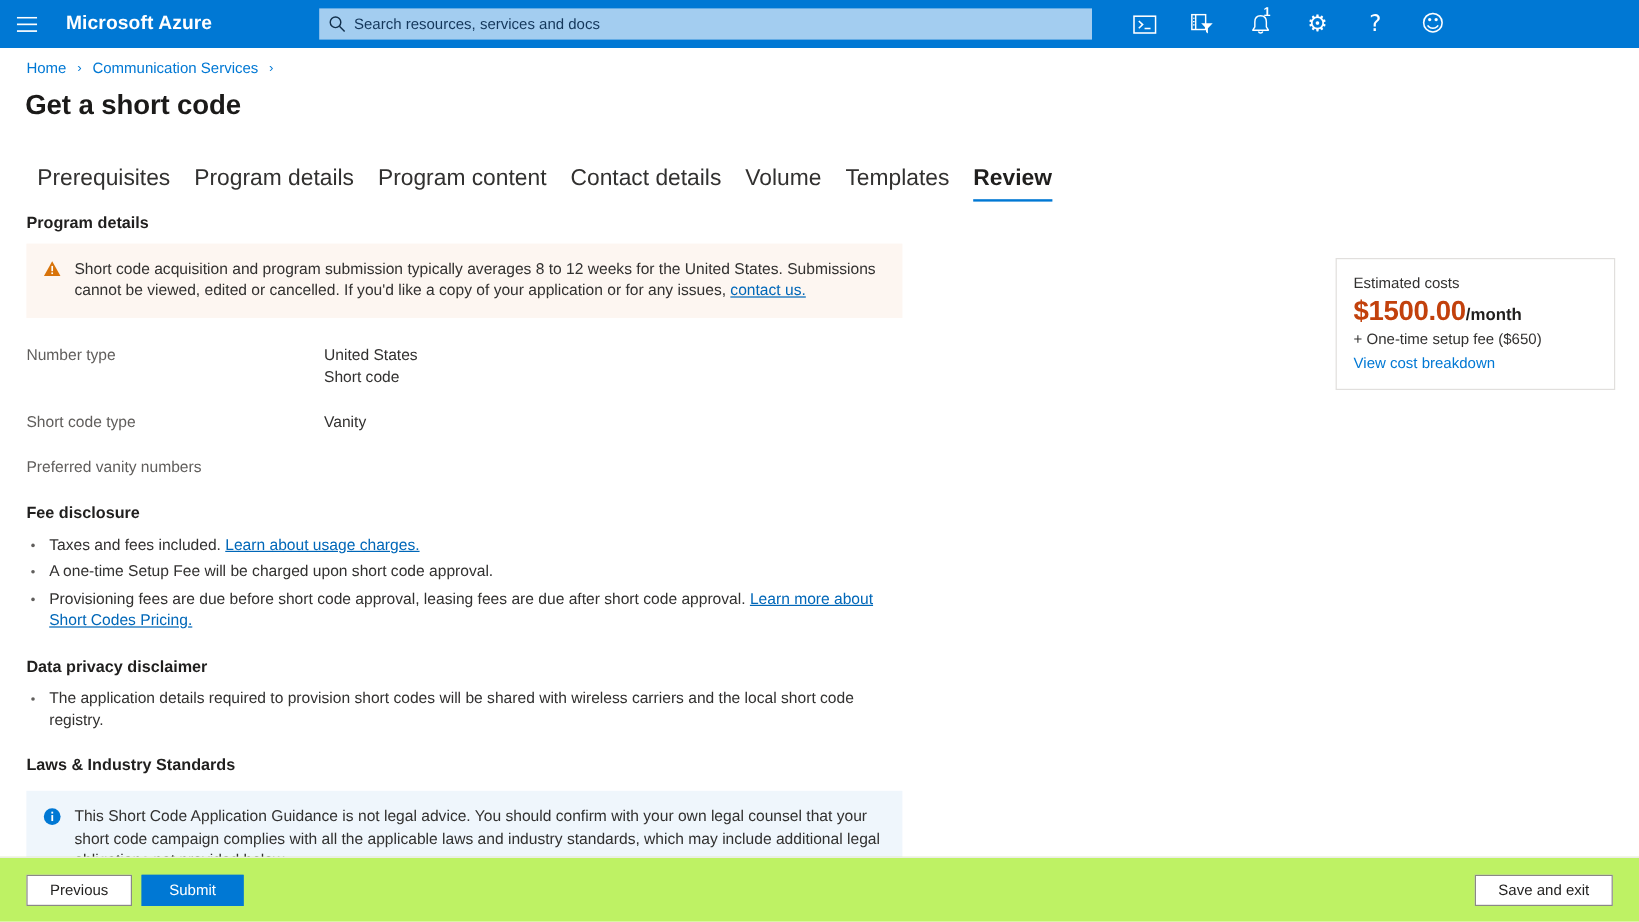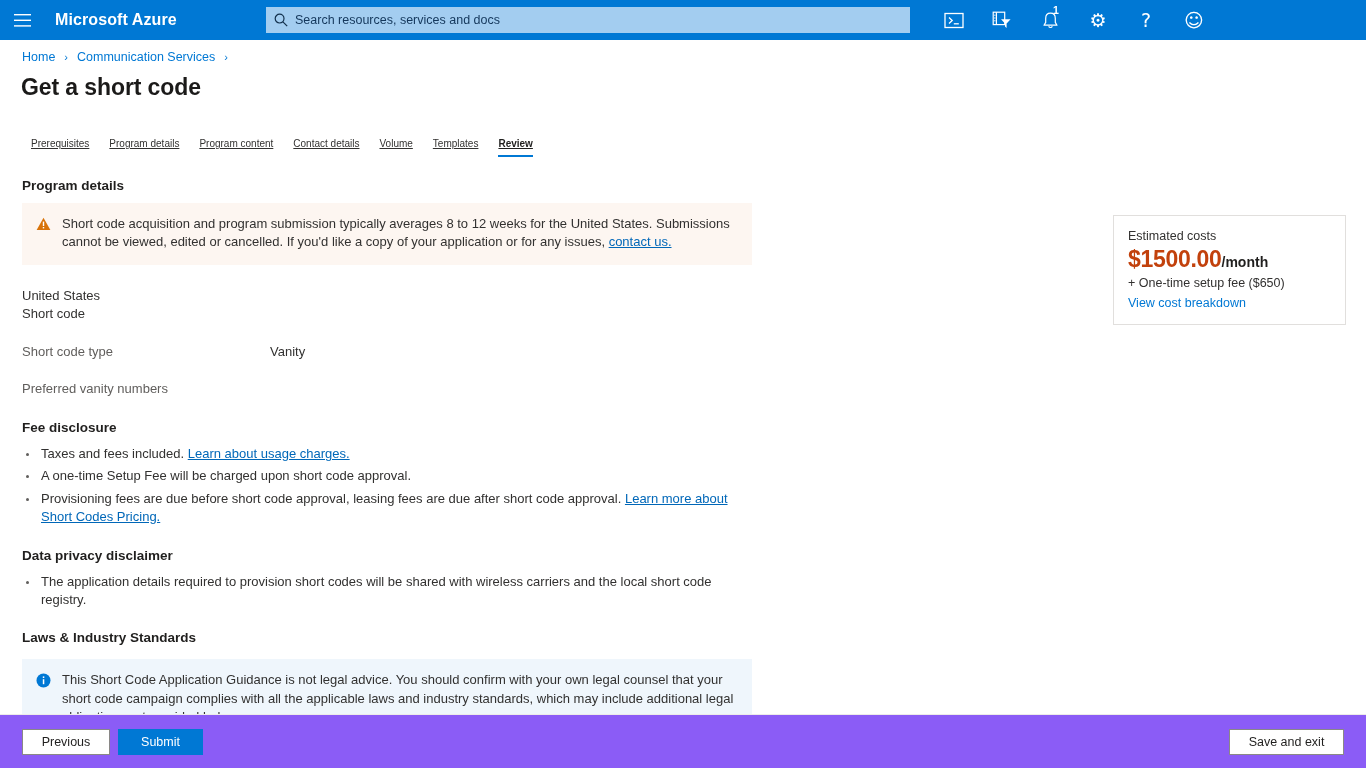--- a/index.html
+++ b/index.html
@@ -199,27 +199,26 @@
 
   
   .tabs {
     position: absolute;
     left: 22px;
     top: 138px;
     display: flex;
     align-items: flex-start;
   }
   .tab {
-    font-size: 10px;
+    font-size: 19px;
     color: #323130;
     padding: 0 10px 8px 10px;
     cursor: pointer;
     position: relative;
     white-space: nowrap;
-    text-decoration: underline;
   }
   .tab:first-child { padding-left: 9px; }
   .tab.active { font-weight: 700; color: #201f1e; }
   .tab.active::after {
     content: "";
     position: absolute;
     left: 10px; right: 10px;
     bottom: 0;
     height: 2px;
     background: #0078d4;
@@ -337,21 +336,21 @@
     cursor: pointer;
   }
 
   
   .footer {
     position: absolute;
     left: 0; bottom: 0;
     width: 1366px;
     height: 54px;
     border-top: 1px solid #edebe9;
-    background: #8b5cf6;
+    background: #bef264;
   }
   .btn {
     position: absolute;
     height: 26px;
     font-family: "Liberation Sans", sans-serif;
     font-size: 12.5px;
     cursor: pointer;
     display: flex;
     align-items: center;
     justify-content: center;
@@ -481,20 +480,21 @@
         <rect x="6.8" y="4.6" width="1.4" height="4.4" fill="#ffffff"></rect>
         <rect x="6.8" y="10" width="1.4" height="1.4" fill="#ffffff"></rect>
       </svg>
     </span>
     <span class="mb-text"><span>Short code acquisition and program submission typically averages 8 to 12 weeks for the United States. Submissions cannot be viewed, edited or cancelled. If you'd like a copy of your application or for any issues, </span><a>contact us.</a></span>
   </div>
 
   <div class="details">
 
     <div class="drow">
+      <div class="dlabel">Number type</div>
       <div class="dvalue">
         <span class="line2">United States</span>
         <span class="line2">Short code</span>
       </div>
     </div>
 
     <div class="drow">
       <div class="dlabel">Short code type</div>
       <div class="dvalue">Vanity</div>
     </div>

